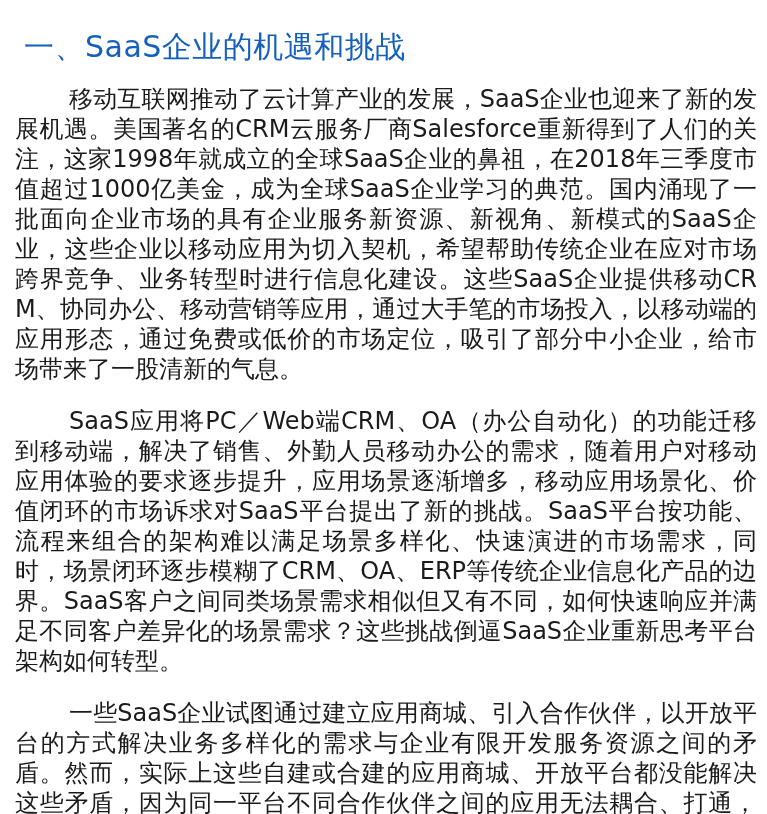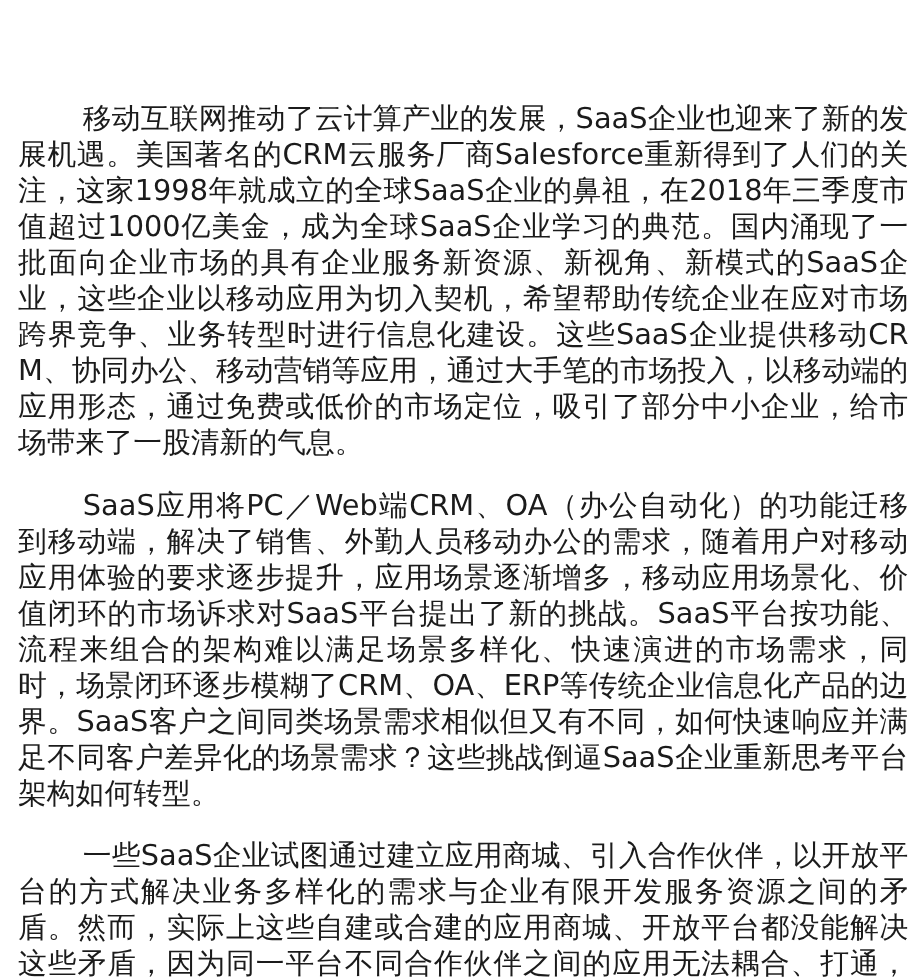--- a/index.html
+++ b/index.html
@@ -59,20 +59,21 @@
 
   .para:last-child {
     margin-bottom: 0;
   }
 </style>
 </head>
 <body>
 
 <div class="page">
 
+  <h1 class="section-heading">一、SaaS企业的机遇和挑战</h1>
 
   <div class="body-block">
     <p class="para">移动互联网推动了云计算产业的发展，SaaS企业也迎来了新的发展机遇。美国著名的CRM云服务厂商Salesforce重新得到了人们的关注，这家1998年就成立的全球SaaS企业的鼻祖，在2018年三季度市值超过1000亿美金，成为全球SaaS企业学习的典范。国内涌现了一批面向企业市场的具有企业服务新资源、新视角、新模式的SaaS企业，这些企业以移动应用为切入契机，希望帮助传统企业在应对市场跨界竞争、业务转型时进行信息化建设。这些SaaS企业提供移动CRM、协同办公、移动营销等应用，通过大手笔的市场投入，以移动端的应用形态，通过免费或低价的市场定位，吸引了部分中小企业，给市场带来了一股清新的气息。</p>
     <p class="para">SaaS应用将PC／Web端CRM、OA（办公自动化）的功能迁移到移动端，解决了销售、外勤人员移动办公的需求，随着用户对移动应用体验的要求逐步提升，应用场景逐渐增多，移动应用场景化、价值闭环的市场诉求对SaaS平台提出了新的挑战。SaaS平台按功能、流程来组合的架构难以满足场景多样化、快速演进的市场需求，同时，场景闭环逐步模糊了CRM、OA、ERP等传统企业信息化产品的边界。SaaS客户之间同类场景需求相似但又有不同，如何快速响应并满足不同客户差异化的场景需求？这些挑战倒逼SaaS企业重新思考平台架构如何转型。</p>
     <p class="para">一些SaaS企业试图通过建立应用商城、引入合作伙伴，以开放平台的方式解决业务多样化的需求与企业有限开发服务资源之间的矛盾。然而，实际上这些自建或合建的应用商城、开放平台都没能解决这些矛盾，因为同一平台不同合作伙伴之间的应用无法耦合、打通，不仅导致用户体验烦琐、不一致，还增加了端到端场景贯穿的复杂性。这些问题都让SaaS企业必须从业务出发，深入理解业务挑战，采用新的理念来重构平台。</p>
   </div>
 
 </div>
 
 </body></html>

